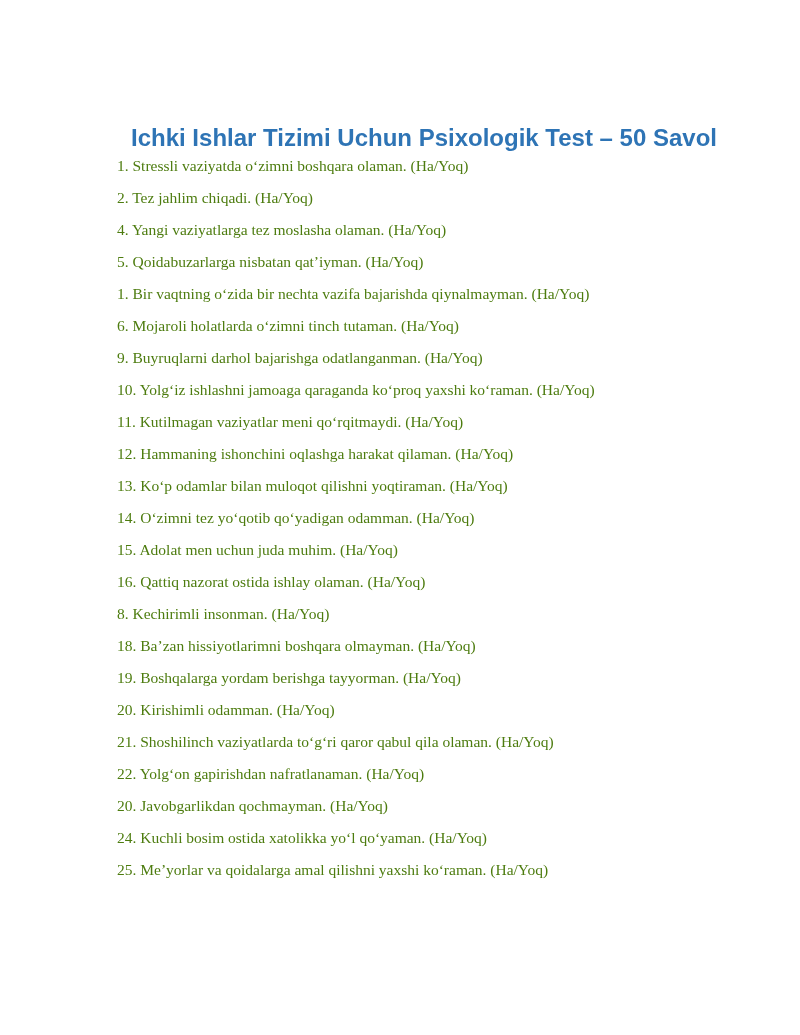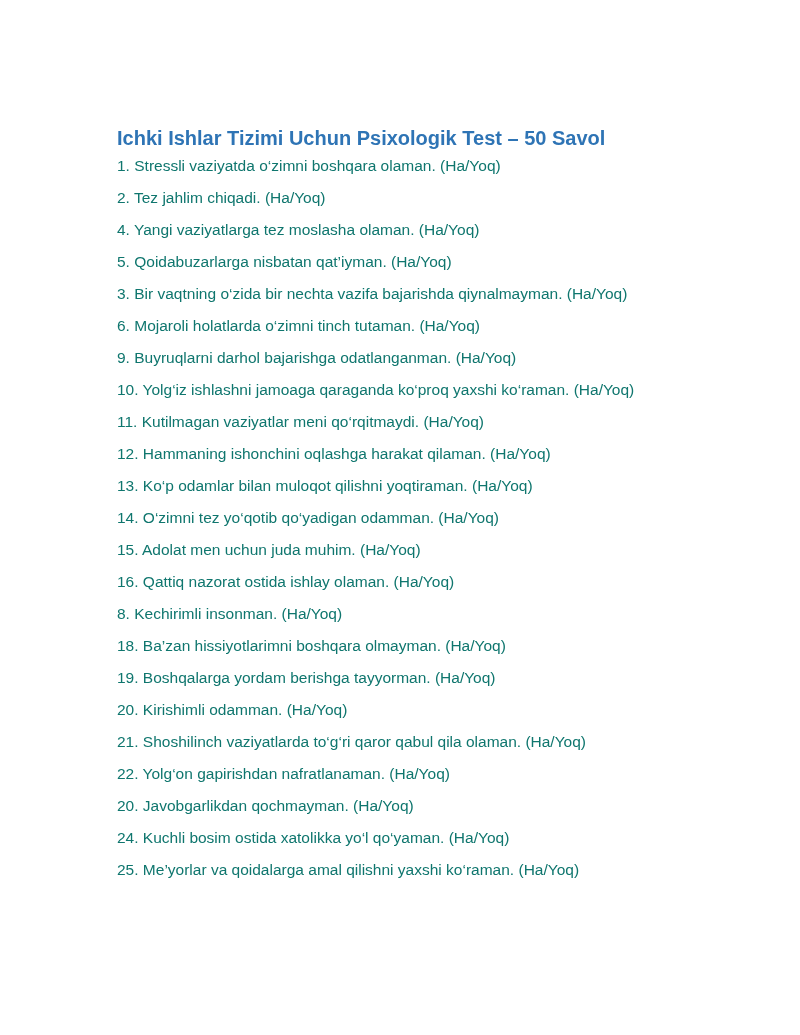--- a/index.html
+++ b/index.html
@@ -16,45 +16,46 @@
   .page {
     box-sizing: border-box;
     width: 800px;
     height: 1035px;
     padding: 126px 80px 0 117px;
     background: #ffffff;
   }
   h1.doc-title {
     font-family: "Liberation Sans", sans-serif;
     font-weight: 700;
-    font-size: 20px;
+    font-size: 24px;
     line-height: 24px;
-    margin: 0 0 6px 0;
+    margin: 0 0 6px 11px;
     letter-spacing: 0px;
+    text-align: center;
   }
   .question-list p.question {
-    font-family: Liberation Sans, sans-serif;
+    font-family: Liberation Serif, serif;
     font-size: 15.5px;
     line-height: 19px;
     margin: 0 0 13px 0;
-    color: #0f766e;
+    color: #4d7c0f;
     white-space: nowrap;
   }
 </style>
 </head>
 <body>
 
 <div class="page">
   <h1 class="doc-title" style="color: rgb(46, 116, 181);">Ichki Ishlar Tizimi Uchun Psixologik Test – 50 Savol</h1>
   <div class="question-list" id="question-list">
       <p class="question">1. Stressli vaziyatda o‘zimni boshqara olaman. (Ha/Yoq)</p>
       <p class="question">2. Tez jahlim chiqadi. (Ha/Yoq)</p>
       <p class="question">4. Yangi vaziyatlarga tez moslasha olaman. (Ha/Yoq)</p>
       <p class="question">5. Qoidabuzarlarga nisbatan qat’iyman. (Ha/Yoq)</p>
-      <p class="question">3. Bir vaqtning o‘zida bir nechta vazifa bajarishda qiynalmayman. (Ha/Yoq)</p>
+      <p class="question">1. Bir vaqtning o‘zida bir nechta vazifa bajarishda qiynalmayman. (Ha/Yoq)</p>
       <p class="question">6. Mojaroli holatlarda o‘zimni tinch tutaman. (Ha/Yoq)</p>
       <p class="question">9. Buyruqlarni darhol bajarishga odatlanganman. (Ha/Yoq)</p>
       <p class="question">10. Yolg‘iz ishlashni jamoaga qaraganda ko‘proq yaxshi ko‘raman. (Ha/Yoq)</p>
       <p class="question">11. Kutilmagan vaziyatlar meni qo‘rqitmaydi. (Ha/Yoq)</p>
       <p class="question">12. Hammaning ishonchini oqlashga harakat qilaman. (Ha/Yoq)</p>
       <p class="question">13. Ko‘p odamlar bilan muloqot qilishni yoqtiraman. (Ha/Yoq)</p>
       <p class="question">14. O‘zimni tez yo‘qotib qo‘yadigan odamman. (Ha/Yoq)</p>
       <p class="question">15. Adolat men uchun juda muhim. (Ha/Yoq)</p>
       <p class="question">16. Qattiq nazorat ostida ishlay olaman. (Ha/Yoq)</p>
       <p class="question">8. Kechirimli insonman. (Ha/Yoq)</p>

